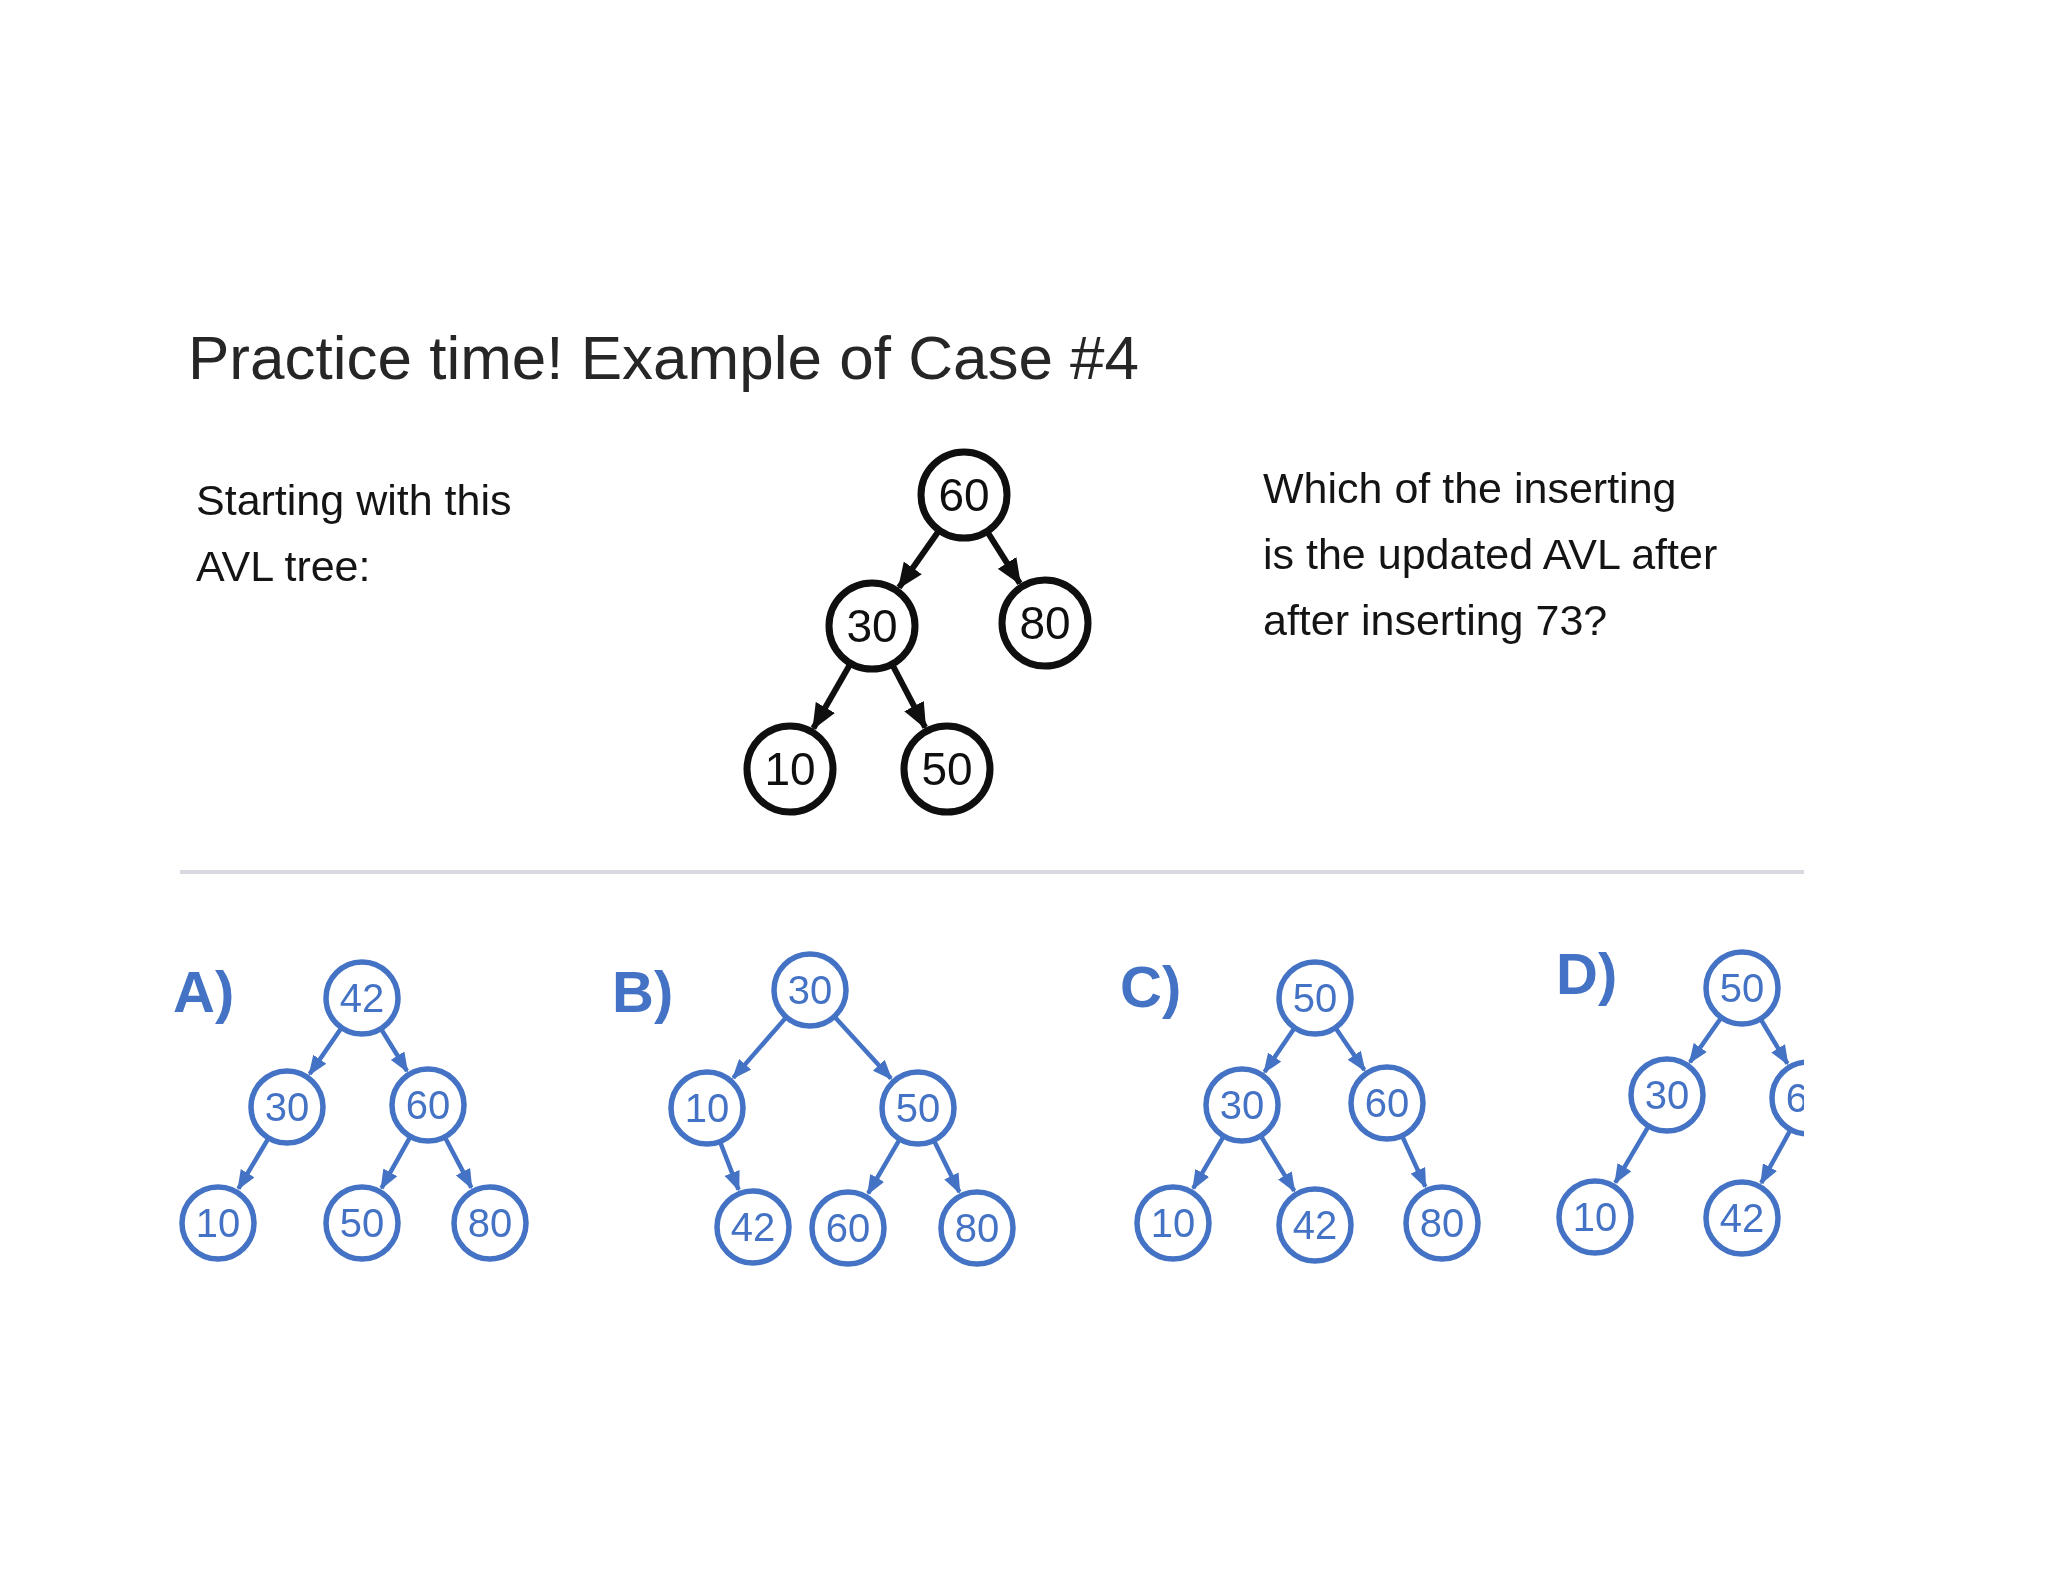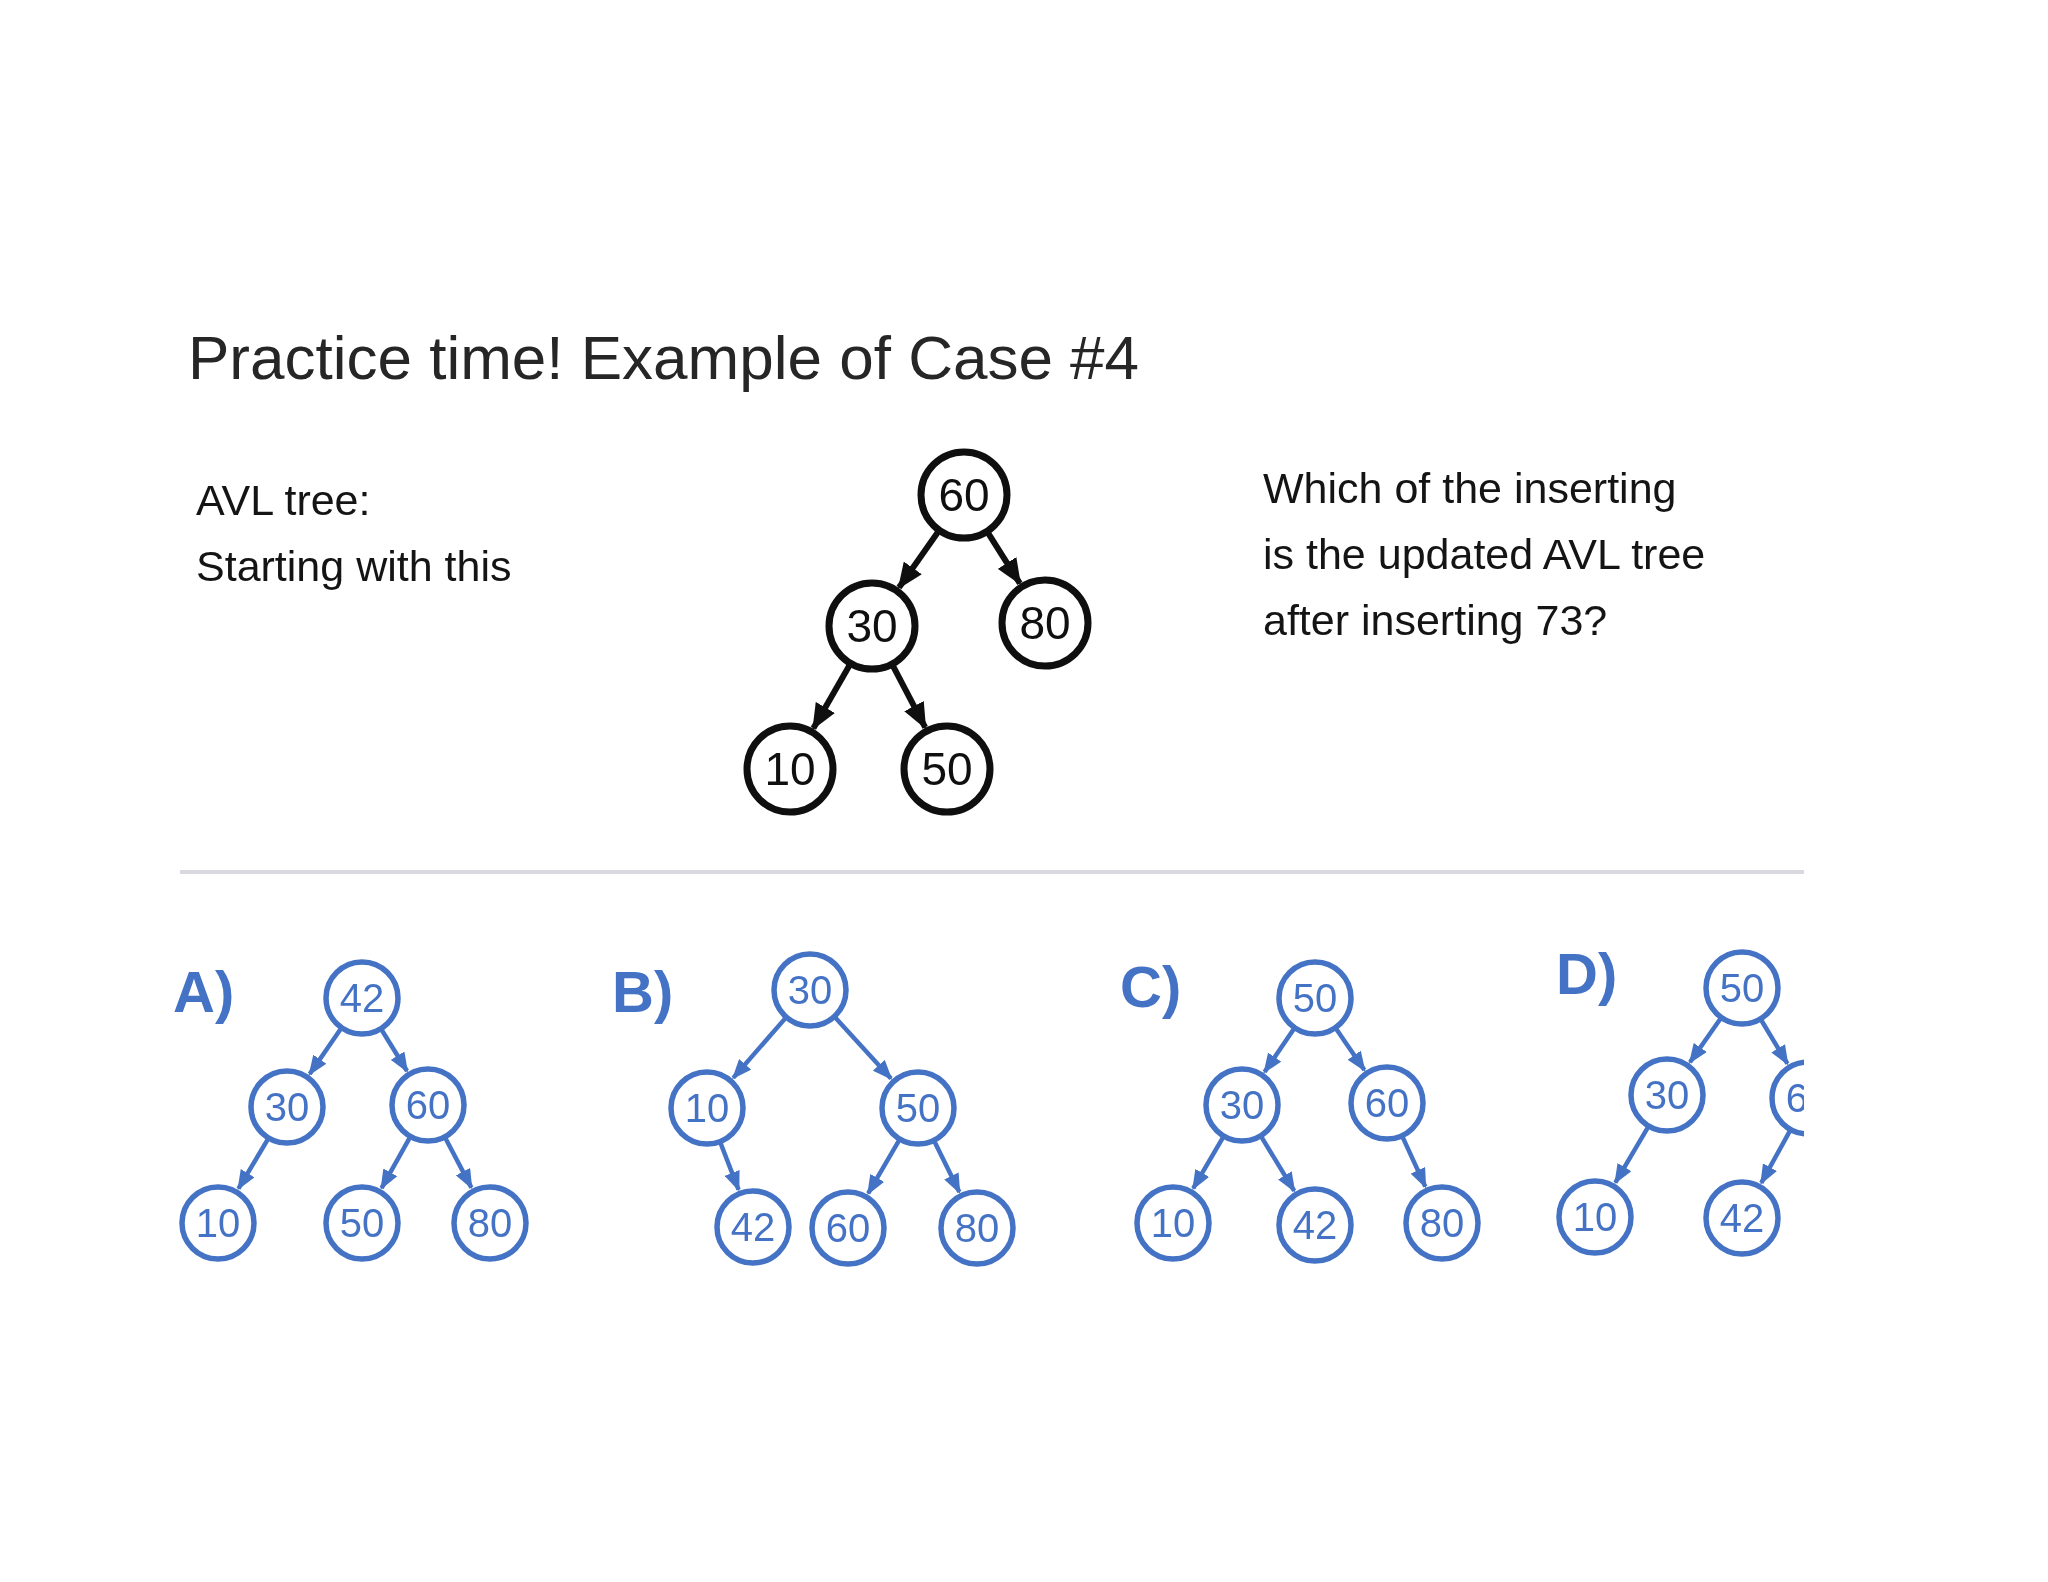--- a/index.html
+++ b/index.html
@@ -54,22 +54,22 @@
   svg.tree { position: absolute; overflow: visible; }
 </style>
 </head>
 <body>
 
 <div class="slide">
 
   <div class="title">Practice time! Example of Case #4</div>
 
   <div class="intro">
+    <div>Starting with this</div>
     <div>AVL tree:</div>
-    <div>Starting with this</div>
   </div>
 
   <svg class="tree" style="left:720px; top:440px; width:420px; height:412px" viewBox="0 0 420 412">
       <defs>
         <marker id="arrowhead-0" markerUnits="userSpaceOnUse" markerWidth="26" markerHeight="22" refX="24" refY="11" orient="auto">
           <path d="M0,0 L26,11 L0,22 Z" fill="#0f0f0f"></path>
         </marker>
       </defs>
       <line x1="218.7123444749969" y1="91.00742254103702" x2="179.0118138562533" y2="147.5375259220741" stroke="#0f0f0f" stroke-width="6" marker-end="url(#arrowhead-0)"></line>
       <line x1="267.52846877476645" y1="92.18079016259391" x2="299.8673174451358" y2="143.28415596268377" stroke="#0f0f0f" stroke-width="6" marker-end="url(#arrowhead-0)"></line>
@@ -92,21 +92,21 @@
         <text x="70" y="329" dy="0.35em" text-anchor="middle" fill="#0f0f0f" font-size="46" font-family="&quot;Liberation Sans&quot;,&quot;DejaVu Sans&quot;,sans-serif">10</text>
       </g>
       <g>
         <circle cx="227" cy="329" r="43" fill="#ffffff" stroke="#0f0f0f" stroke-width="7"></circle>
         <text x="227" y="329" dy="0.35em" text-anchor="middle" fill="#0f0f0f" font-size="46" font-family="&quot;Liberation Sans&quot;,&quot;DejaVu Sans&quot;,sans-serif">50</text>
       </g>
     </svg>
 
   <div class="question">
     <div>Which of the inserting</div>
-    <div>is the updated AVL tree</div>
+    <div>is the updated AVL after</div>
     <div>after inserting 73?</div>
   </div>
 
   <div class="divider"></div>
 
   <div class="opt-label" style="left:173px; top:958px">A)</div>
   <svg class="tree" style="left:145px; top:925px; width:460px; height:390px" viewBox="0 0 460 390">
       <defs>
         <marker id="arrowhead-1" markerUnits="userSpaceOnUse" markerWidth="20" markerHeight="16" refX="18" refY="8" orient="auto">
           <path d="M0,0 L20,8 L0,16 Z" fill="#4472C4"></path>

